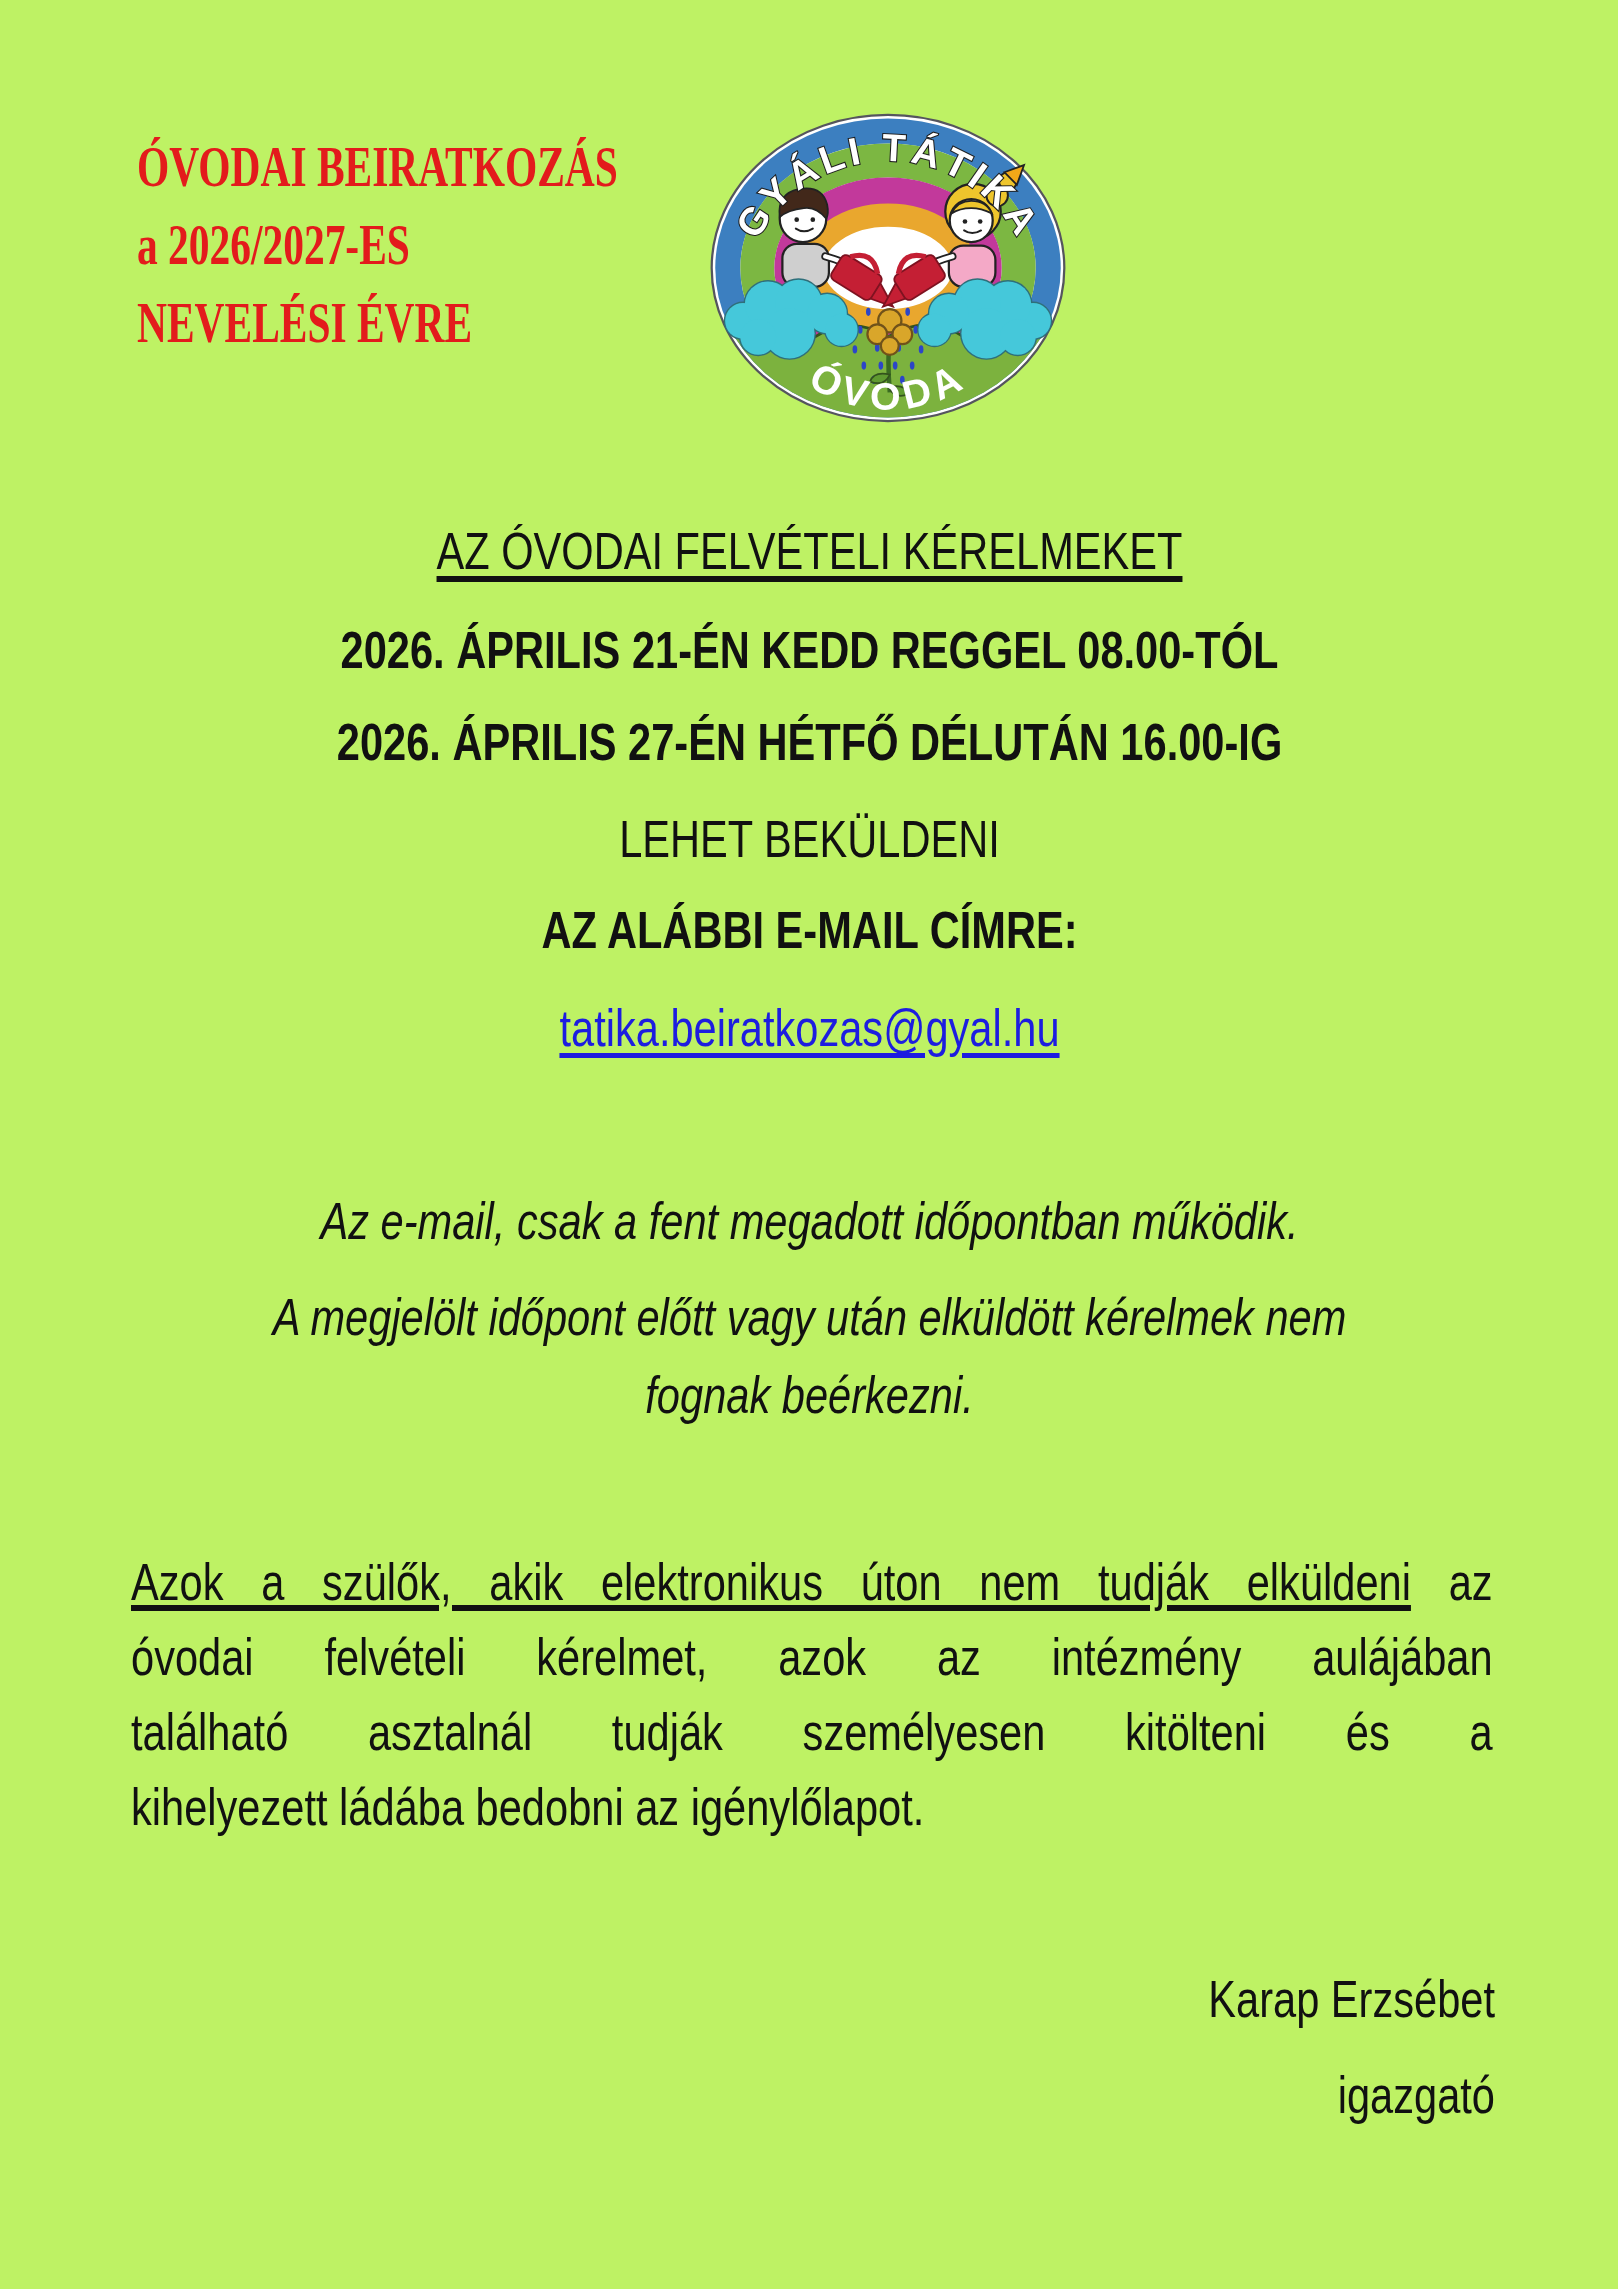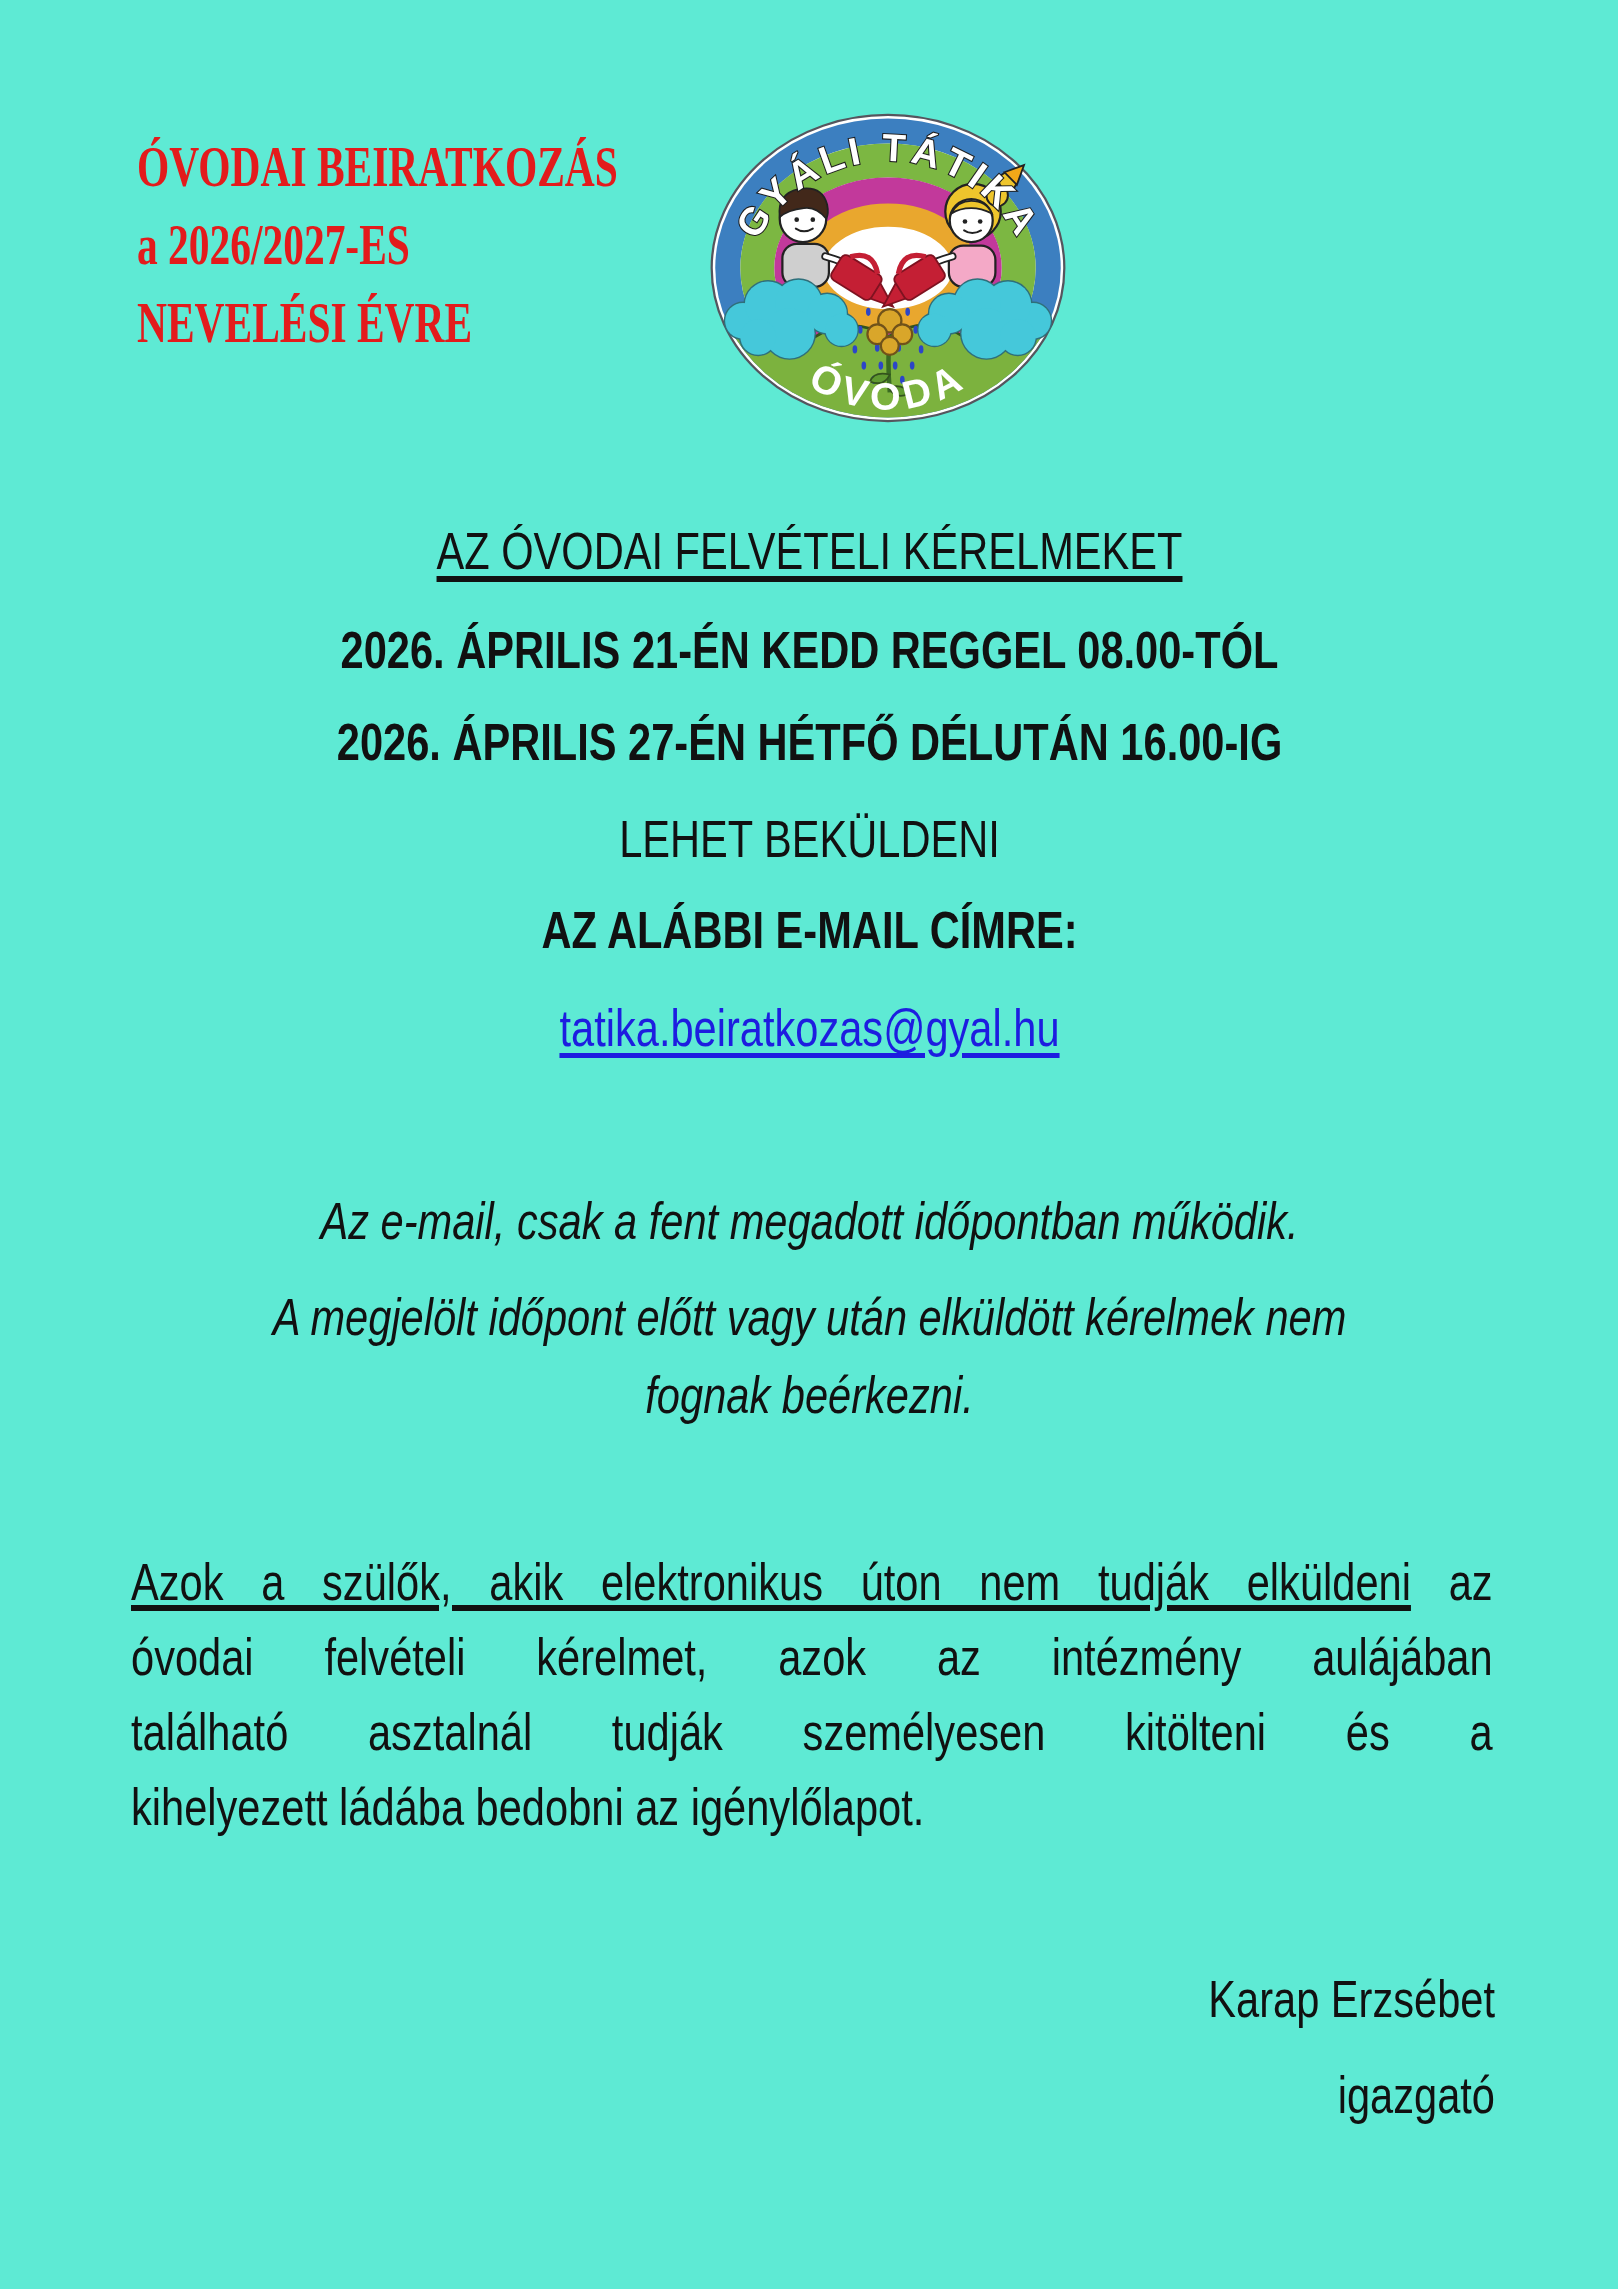--- a/index.html
+++ b/index.html
@@ -1,16 +1,16 @@
 <!DOCTYPE html>
 <html style="font-size:14.8px"><head>
 <meta charset="utf-8">
 <style>
   html,body{margin:0;padding:0;background:#ffffff;}
-  .page{position:relative;width:1619px;height:2290px;background:#5eead4;overflow:hidden;
+  .page{position:relative;width:1619px;height:2290px;background:#bef264;overflow:hidden;
         font-family:"Liberation Sans","DejaVu Sans",sans-serif;color:#111111;}
 
   
   .title-block{position:absolute;left:137px;top:128px;
     font-family:"Liberation Serif","DejaVu Serif",serif;font-weight:700;
     font-size:56px;line-height:78px;color:#e31b1c;white-space:nowrap;
     transform:scaleX(0.74);transform-origin:left top;}
 
   
   .logo{position:absolute;left:709px;top:113px;width:358px;height:310px;}

